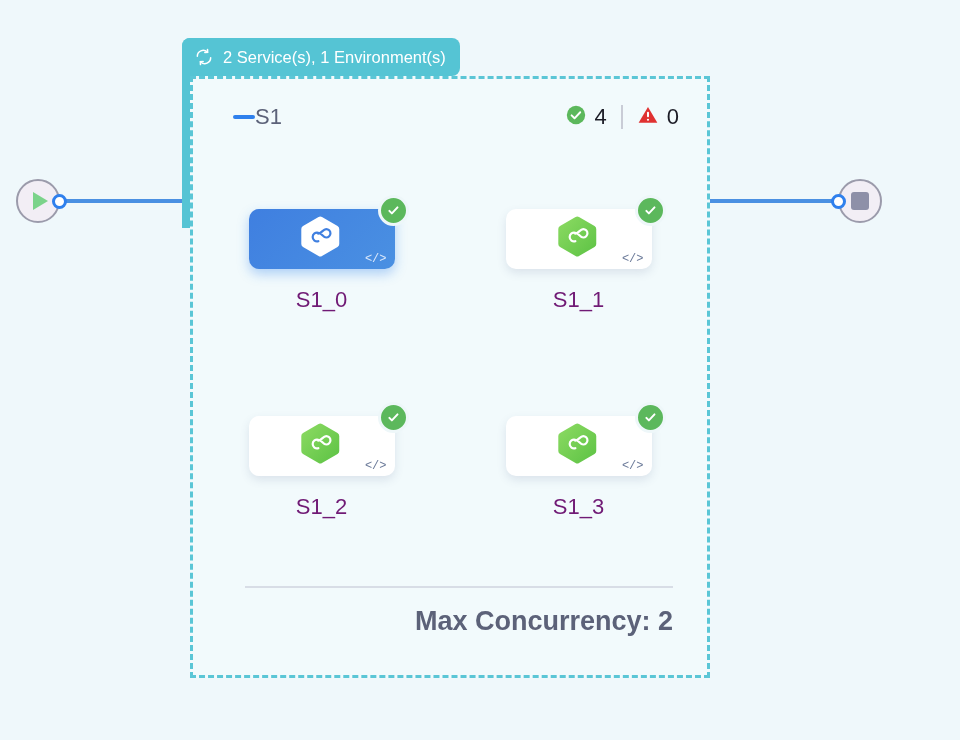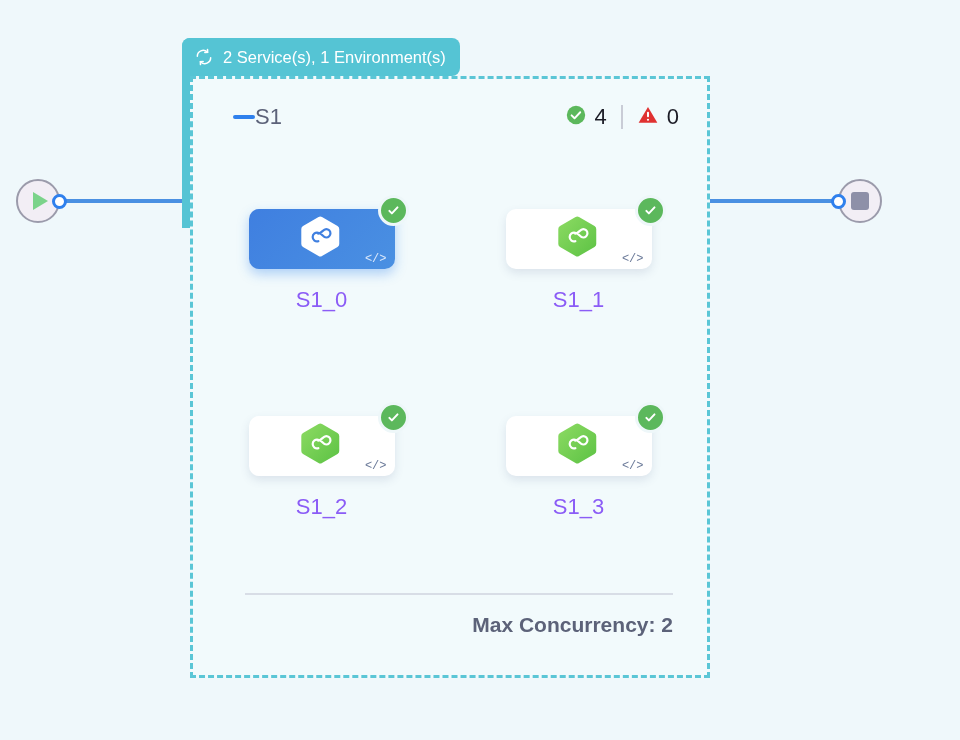--- a/index.html
+++ b/index.html
@@ -203,39 +203,39 @@
     right: 8px;
     bottom: 3px;
     font-size: 12px;
     font-family: "Liberation Mono", monospace;
     color: #6b7a99;
   }
   .node-card.selected .code-glyph { color: #dbe8fb; }
   .node-label {
     margin-top: 18px;
     font-size: 22px;
-    color: #8b5cf6;
+    color: #701a75;
     text-align: center;
   }
 
   
   #group-footer {
     position: absolute;
     left: 52px;
     right: 34px;
     bottom: 38px;
   }
   #footer-divider {
     height: 2px;
     background: #d8dde6;
     margin-bottom: 18px;
   }
   #max-concurrency {
     text-align: right;
-    font-size: 21px;
+    font-size: 27px;
     font-weight: bold;
     color: #5c6279;
   }
 </style>
 </head>
 <body>
 
 <div id="canvas">
 
   <div class="edge-line" id="edge-start"></div>

